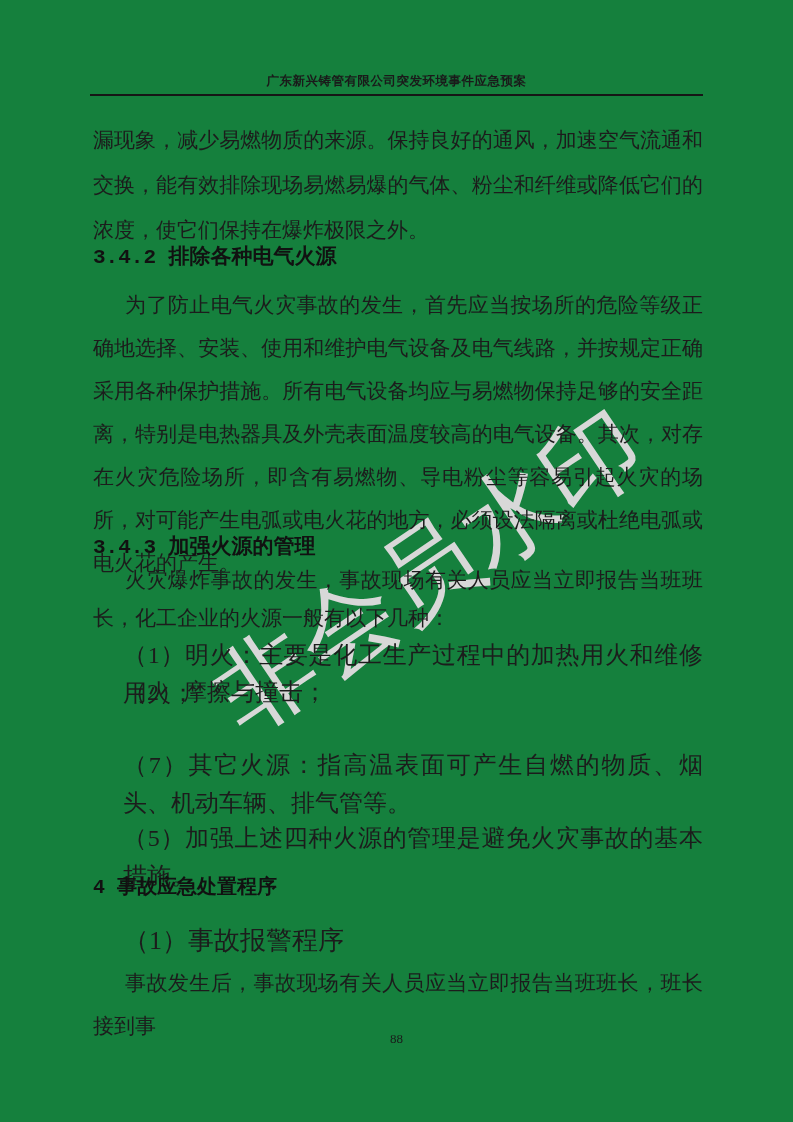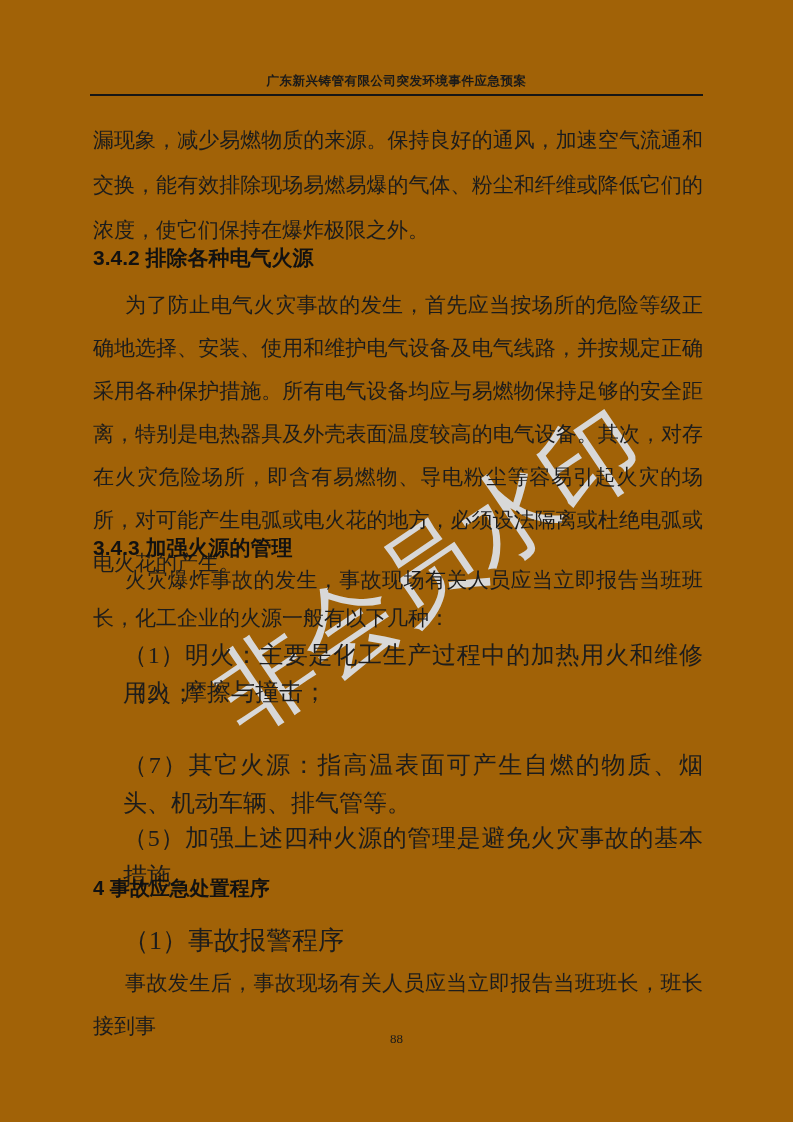--- a/index.html
+++ b/index.html
@@ -4,21 +4,21 @@
 <style>
   html, body {
     margin: 0;
     padding: 0;
     background: #ffffff;
   }
   .page {
     position: relative;
     width: 793px;
     height: 1122px;
-    background: #a16207;
+    background: #15803d;
     overflow: hidden;
     font-family: "Liberation Serif", "DejaVu Serif", serif;
     color: #1c1c1c;
   }
   
   .header-title {
     position: absolute;
     top: 73px;
     left: 0;
     right: 0;
@@ -65,21 +65,21 @@
     z-index: 1;
     margin: 0;
   }
   .p-leak        { top: 118px; line-height: 45px; }
   .p-electrical  { top: 284px; text-indent: 32px; }
   .p-sources     { top: 561px; line-height: 38px; text-indent: 32px; }
   .heading {
     position: absolute;
     left: 93px;
     width: 610px;
-    font-family: Liberation Sans, sans-serif;
+    font-family: Liberation Mono, monospace;
     font-weight: bold;
     font-size: 21px;
     line-height: 30px;
     color: #111111;
     z-index: 1;
     margin: 0;
   }
   .h-342 { top: 243px; }
   .h-343 { top: 533px; }
   .h-4   { top: 871px; font-size: 20px; line-height: 34px; }

